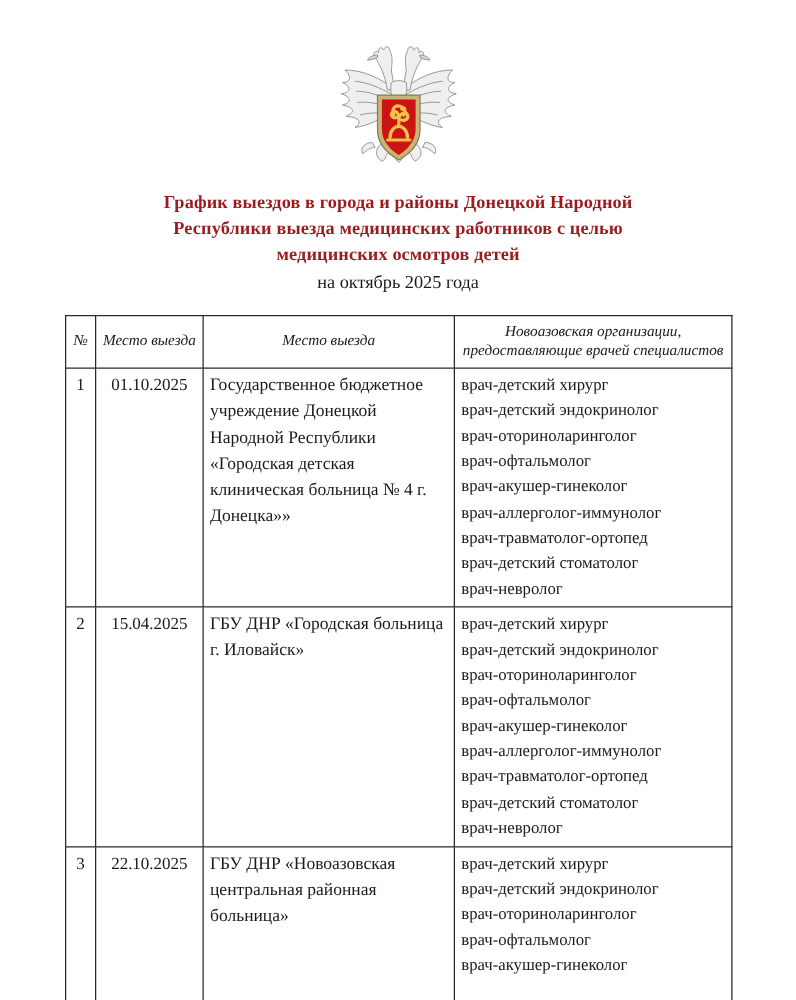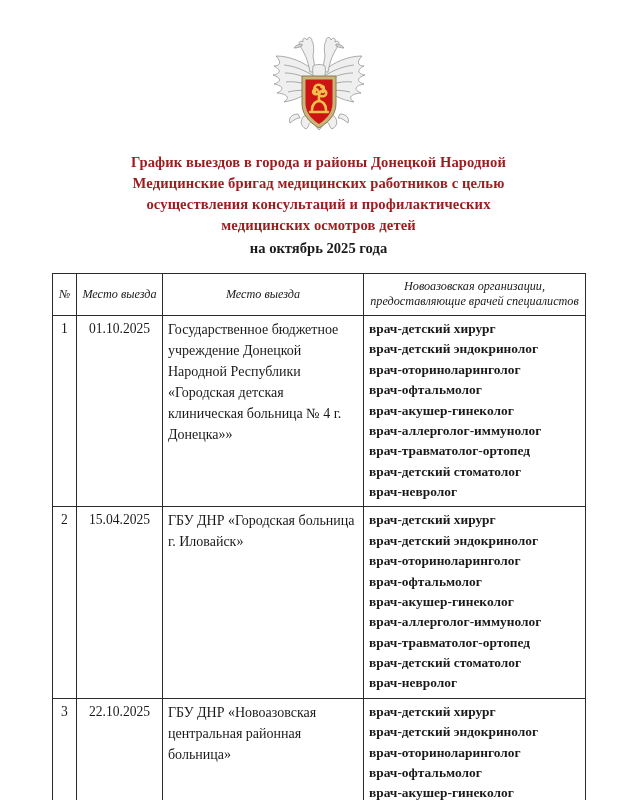--- a/index.html
+++ b/index.html
@@ -37,21 +37,21 @@
     text-align: center;
   }
   .title-main {
     font-size: 14.6px;
     font-weight: bold;
     line-height: 1.45;
     letter-spacing: 0.1px;
   }
   .title-sub {
     font-size: 14.6px;
-    font-weight: bold;
+    font-weight: normal;
     line-height: 1.45;
     margin-top: 1px;
   }
 
   
   .table-wrap {
     margin-top: 14px;
     padding: 0 52px;
     box-sizing: border-box;
   }
@@ -94,21 +94,20 @@
   }
   td.cell-place {
     font-size: 14px;
     line-height: 1.5;
     padding-left: 7px;
   }
   td.cell-orgs {
     font-size: 13.4px;
     line-height: 1.52;
     padding-left: 7px;
-    font-weight: bold;
   }
   td.cell-orgs .spec {
     display: block;
     white-space: nowrap;
   }
   .row-1 td { height: 140px; }
   .row-2 td { height: 145px; }
   .row-3 td { height: 145px; }
 </style>
 </head>
@@ -157,22 +156,21 @@
       <path d="M57 60 C55 55 58 52 62 53 C66 54 67 58 65 60"></path>
     </g>
     <ellipse cx="64.5" cy="55" rx="2.4" ry="1.8" fill="#F2C14B"></ellipse>
     <path d="M52 80 L70 80" stroke="#F2C14B" stroke-width="2.4" stroke-linecap="round"></path>
   </svg>
 </div>
 
 <div class="title-block">
   <div class="title-main" id="title-main" style="color: rgb(155, 27, 30);">
       <div>График выездов в города и районы Донецкой Народной</div>
-      <div>Медицинские бригад медицинских работников с целью</div>
-      <div>осуществления консультаций и профилактических</div>
+      <div>Республики выезда медицинских работников с целью</div>
       <div>медицинских осмотров детей</div>
     </div>
   <div class="title-sub" style="color: rgb(26, 26, 26);">на октябрь 2025 года</div>
 </div>
 
 <div class="table-wrap">
   <table class="schedule">
     <colgroup>
       <col class="c-num">
         <col class="c-date">

